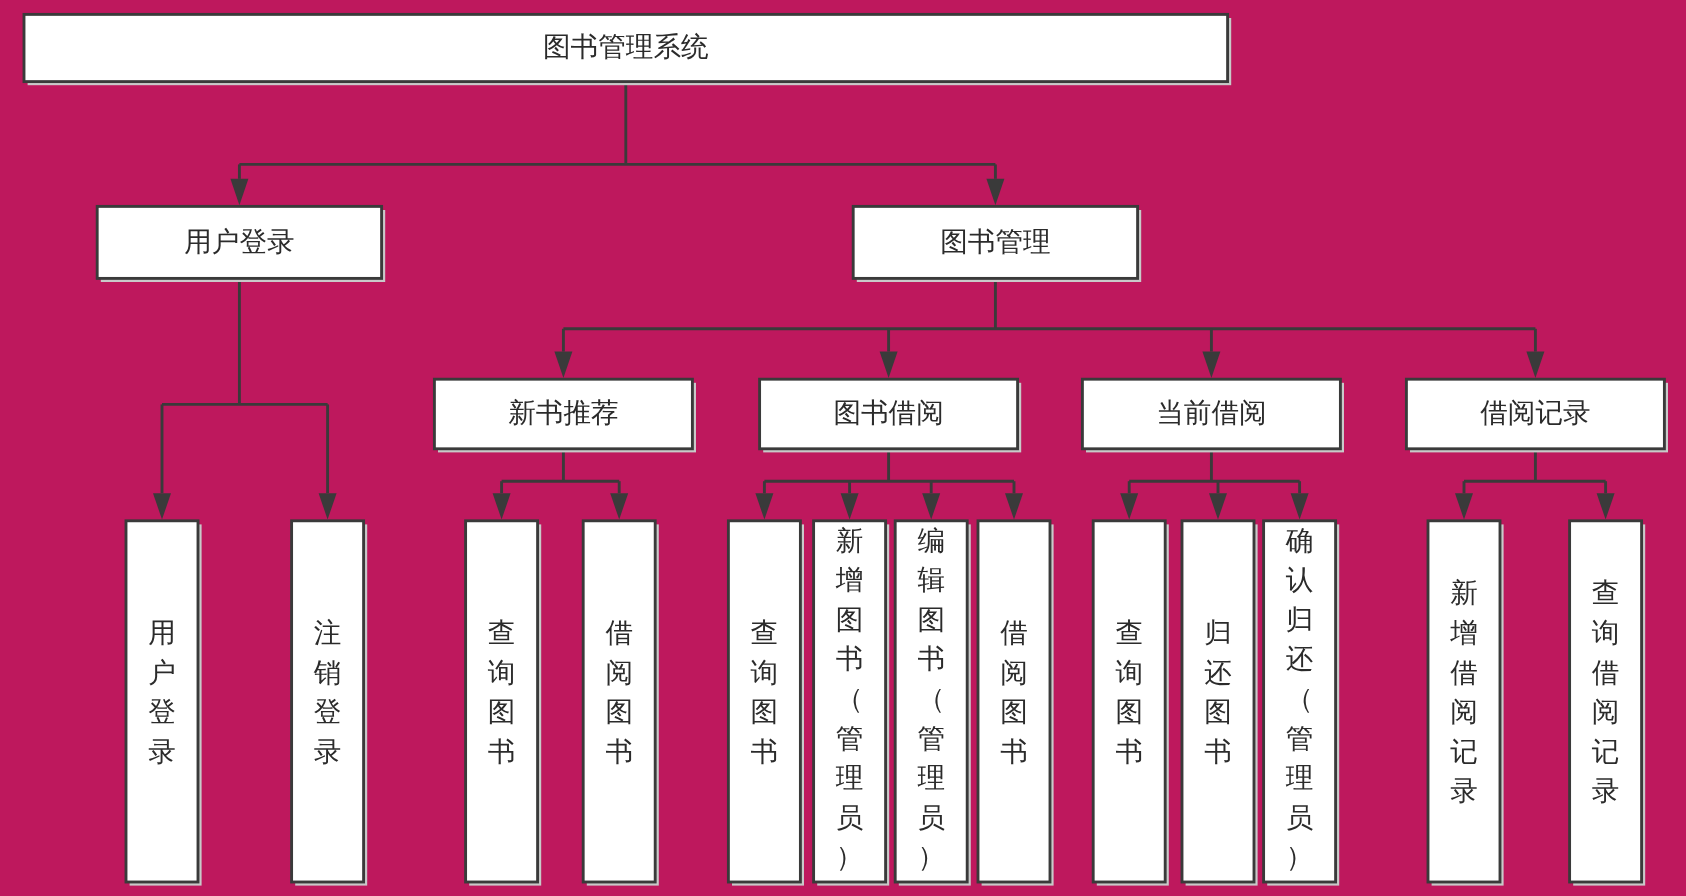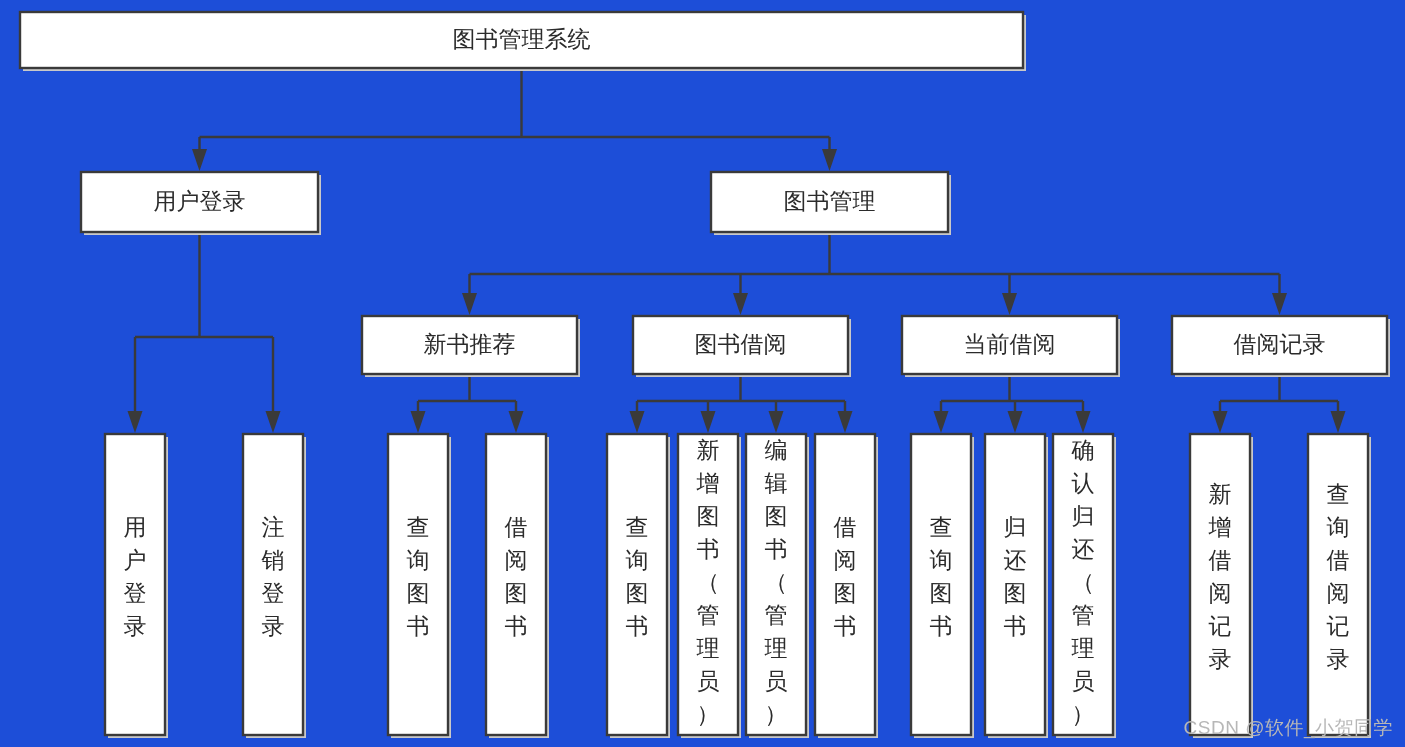--- a/index.html
+++ b/index.html
@@ -11,21 +11,21 @@
   body {
     width: 1405px;
     height: 747px;
     font-family: "Liberation Sans", "DejaVu Sans", sans-serif;
     overflow: hidden;
   }
   #diagram-root {
     position: relative;
     width: 1405px;
     height: 747px;
-    background: #1d4ed8;
+    background: #be185d;
   }
   svg#tree-svg {
     position: absolute;
     left: 0;
     top: 0;
     width: 1405px;
     height: 747px;
     display: block;
   }
   .node-box {
@@ -240,14 +240,13 @@
           <rect class="node-box" x="1190" y="434" width="60" height="301"></rect>
           <text class="node-label-vertical" x="1220" y="0"><tspan x="1220" y="502">新</tspan><tspan x="1220" y="535">增</tspan><tspan x="1220" y="568">借</tspan><tspan x="1220" y="601">阅</tspan><tspan x="1220" y="634">记</tspan><tspan x="1220" y="667">录</tspan></text>
         </g>
         <g>
           <rect class="node-shadow" x="1311" y="437" width="60" height="301"></rect>
           <rect class="node-box" x="1308" y="434" width="60" height="301"></rect>
           <text class="node-label-vertical" x="1338" y="0"><tspan x="1338" y="502">查</tspan><tspan x="1338" y="535">询</tspan><tspan x="1338" y="568">借</tspan><tspan x="1338" y="601">阅</tspan><tspan x="1338" y="634">记</tspan><tspan x="1338" y="667">录</tspan></text>
         </g>
       </g>
   </svg>
-  <div class="watermark">CSDN @软件_小贺同学</div>
 </div>
 
 </body></html>

